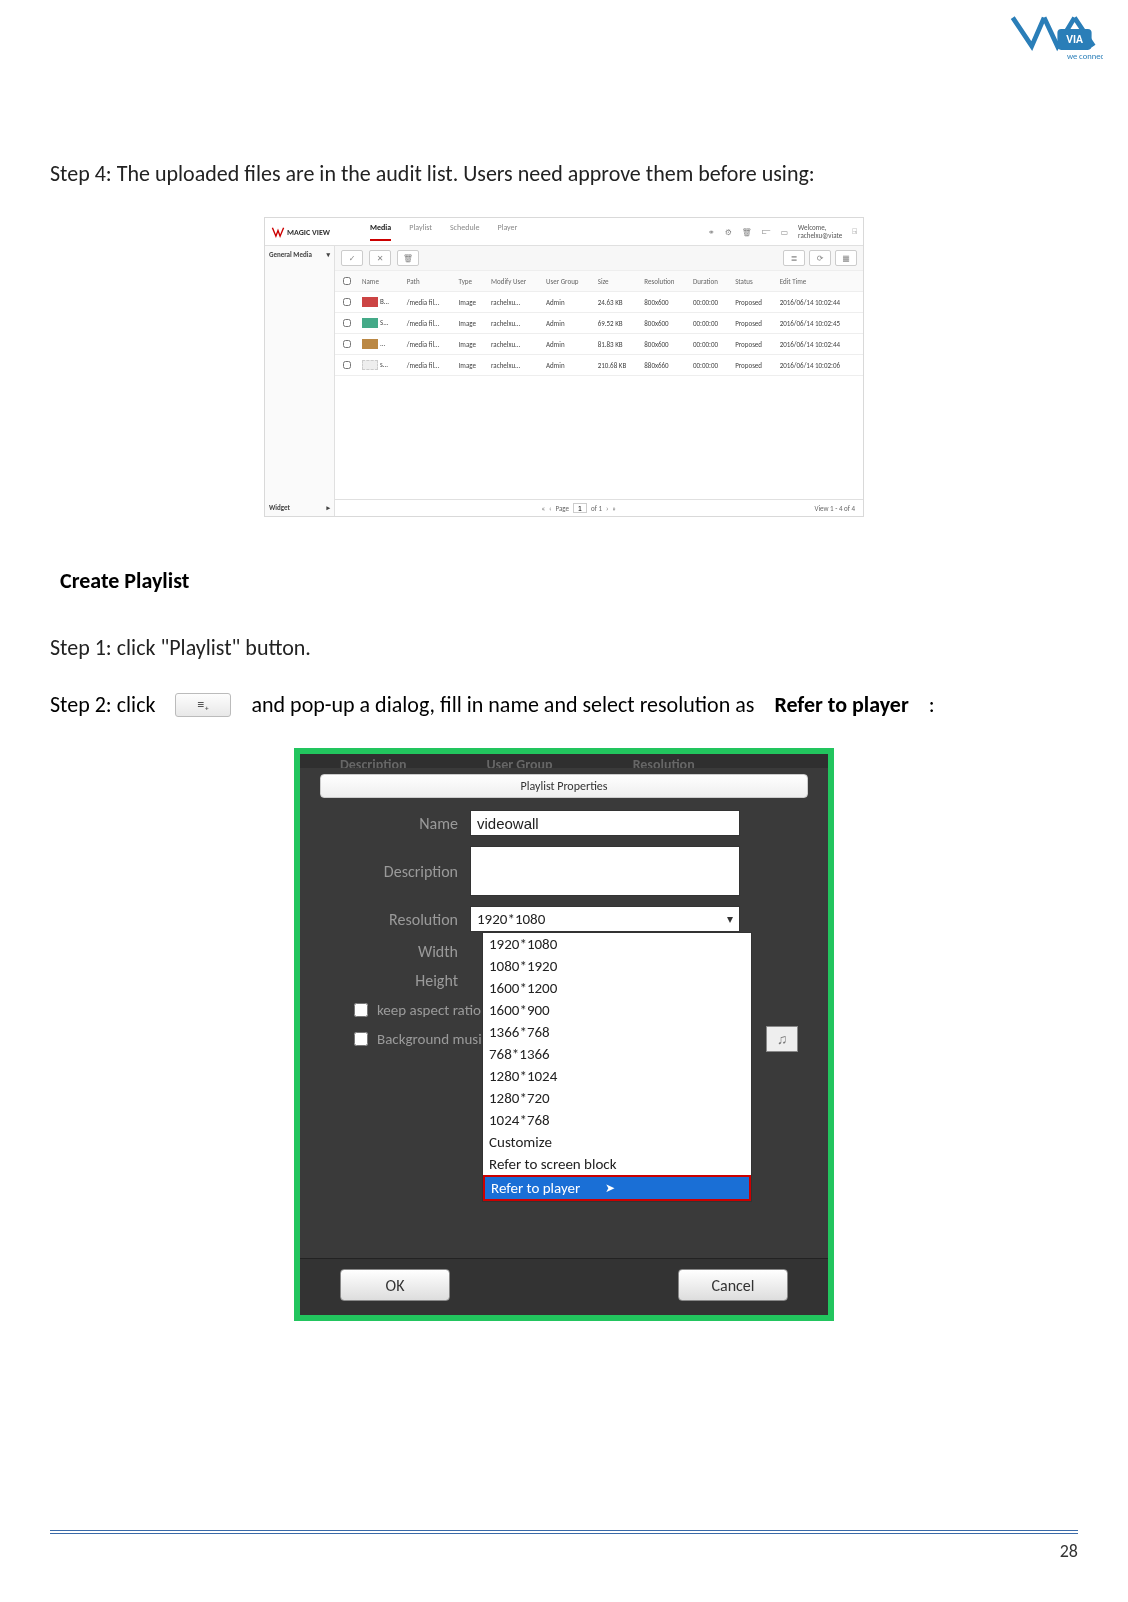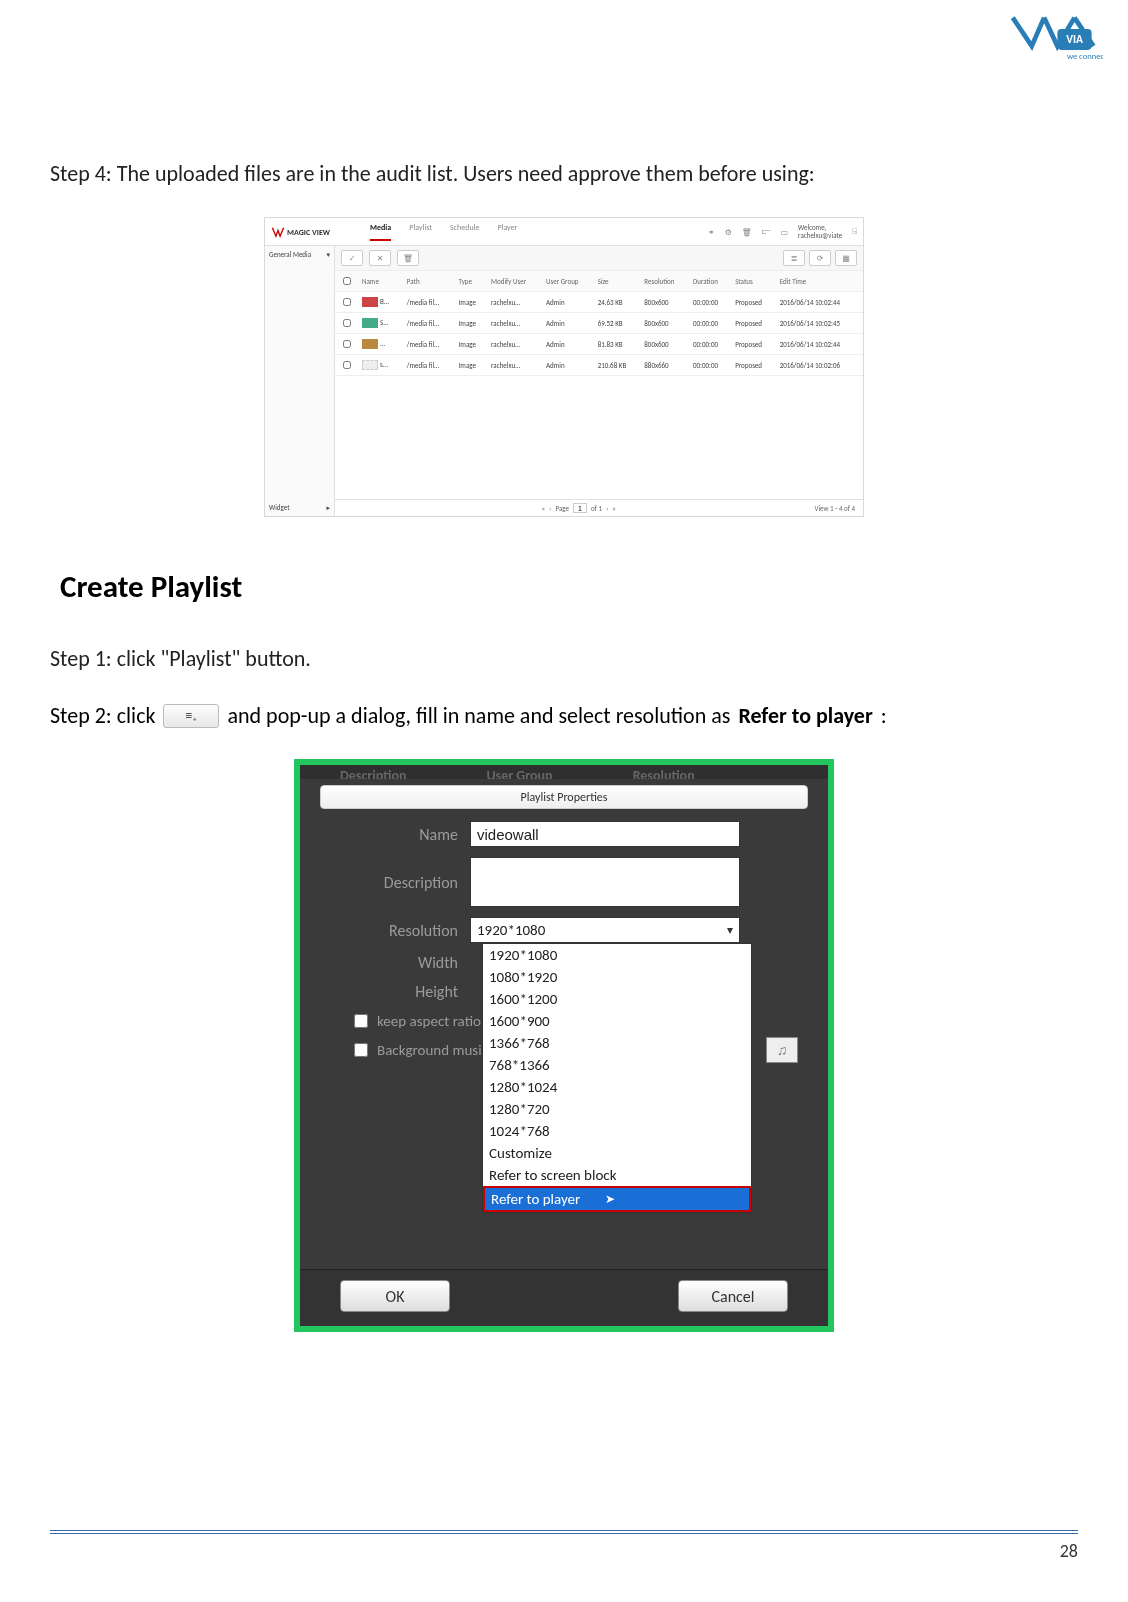--- a/index.html
+++ b/index.html
@@ -21,31 +21,31 @@
   }
   .content {
     padding: 160px 50px 0 50px;
   }
   .step-text {
     font-size: 22px;
     margin: 0 0 30px 0;
     color: #222;
   }
   .section-title {
-    font-size: 31px;
+    font-size: 22px;
     font-weight: bold;
     margin: 40px 0 40px 10px;
   }
   .step-line {
     font-size: 22px;
     margin: 10px 0;
     display: flex;
     align-items: center;
     flex-wrap: wrap;
-    gap: 8px;
+    gap: 20px;
   }
   .step-line strong { font-weight: bold; }
   .inline-icon-btn {
     display: inline-flex;
     width: 56px;
     height: 24px;
     background: linear-gradient(#fdfdfd,#e8e8e8);
     border: 1px solid #bbb;
     border-radius: 3px;
     align-items: center;
@@ -92,21 +92,21 @@
     display: flex;
     flex-direction: column;
     justify-content: space-between;
     padding: 4px;
   }
   .side-head {
     display: flex;
     justify-content: space-between;
     align-items: center;
     font-size: 7px;
-    font-weight: normal;
+    font-weight: bold;
   }
   .app1-main { flex: 1; display: flex; flex-direction: column; }
   .app1-toolbar {
     display: flex;
     gap: 6px;
     padding: 4px 6px;
     border-bottom: 1px solid #eee;
     background: #f7f7f7;
   }
   .tb-btn {

